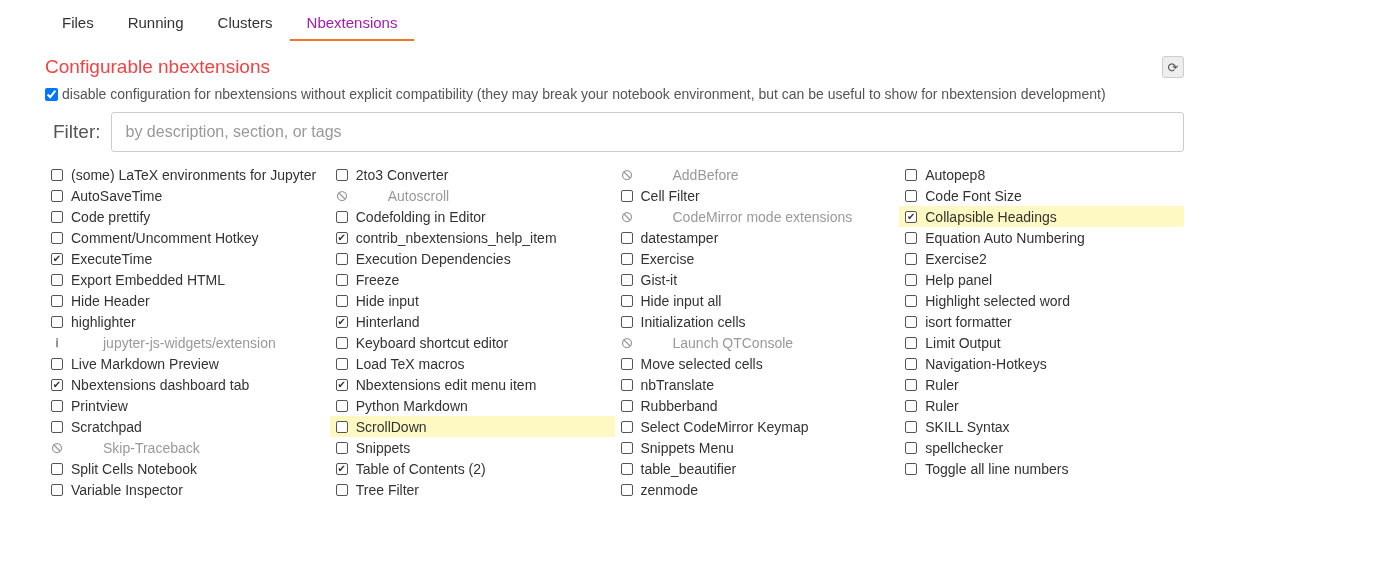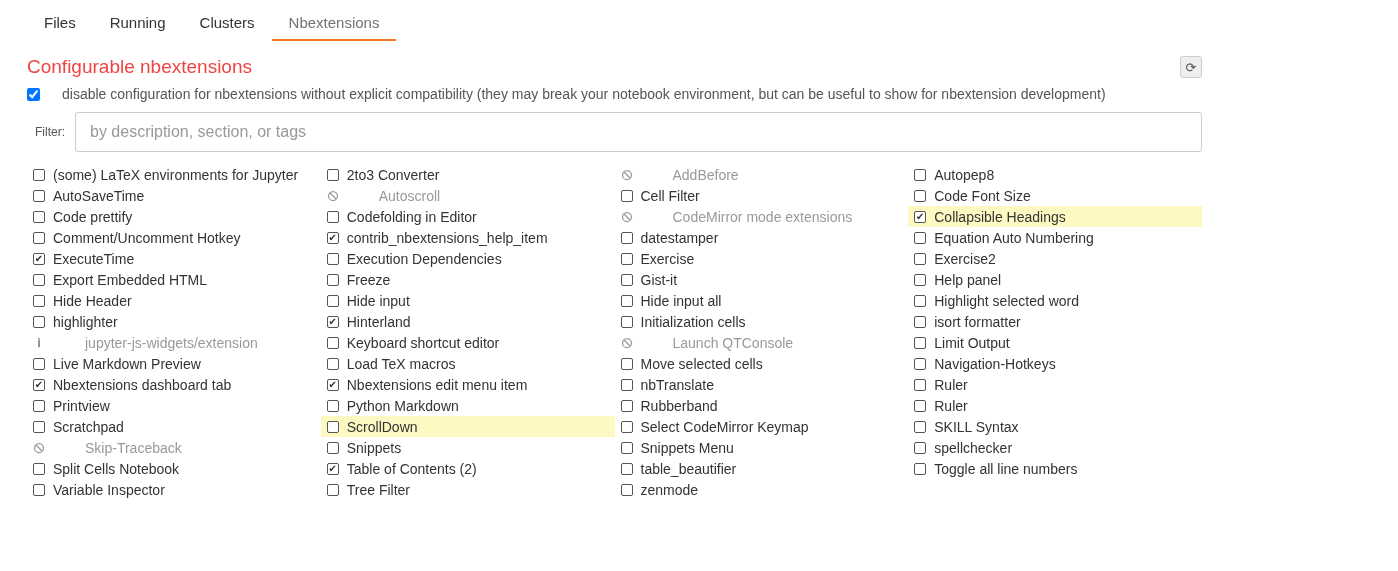--- a/index.html
+++ b/index.html
@@ -4,38 +4,38 @@
 <style>
   * { box-sizing: border-box; }
   body {
     margin: 0;
     font-family: "Helvetica Neue", Helvetica, Arial, sans-serif;
     font-size: 14px;
     color: #333;
     background: #fff;
   }
   .container {
-    padding: 0 27px;
+    padding: 0 45px;
     width: 1229px;
   }
   .tabs {
     display: flex;
     gap: 0;
     border-bottom: 1px solid transparent;
     margin-top: 4px;
   }
   .tab {
     padding: 10px 17px 8px;
     font-size: 15px;
     color: #333;
     cursor: pointer;
     border-bottom: 2px solid transparent;
   }
   .tab.active {
-    color: #737373;
+    color: #a21caf;
     border-bottom: 2px solid #f37626;
   }
   .header-row {
     display: flex;
     align-items: center;
     justify-content: space-between;
     margin-top: 14px;
   }
   .section-title {
     font-size: 19px;
@@ -51,36 +51,36 @@
     display: flex;
     align-items: center;
     justify-content: center;
     cursor: pointer;
     color: #555;
     font-size: 13px;
   }
   .compat-row {
     display: flex;
     align-items: center;
-    gap: 22px;
+    gap: 4px;
     margin-top: 8px;
     font-size: 14px;
     color: #555;
   }
   .compat-row input[type=checkbox] {
     margin: 0;
   }
   .filter-row {
     display: flex;
     align-items: center;
     gap: 10px;
     margin-top: 10px;
   }
   .filter-label {
-    font-size: 12px;
+    font-size: 19px;
     color: #555;
     padding-left: 8px;
   }
   .filter-input {
     flex: 1;
     height: 40px;
     padding: 6px 14px;
     font-size: 16px;
     border: 1px solid #ccc;
     border-radius: 3px;

